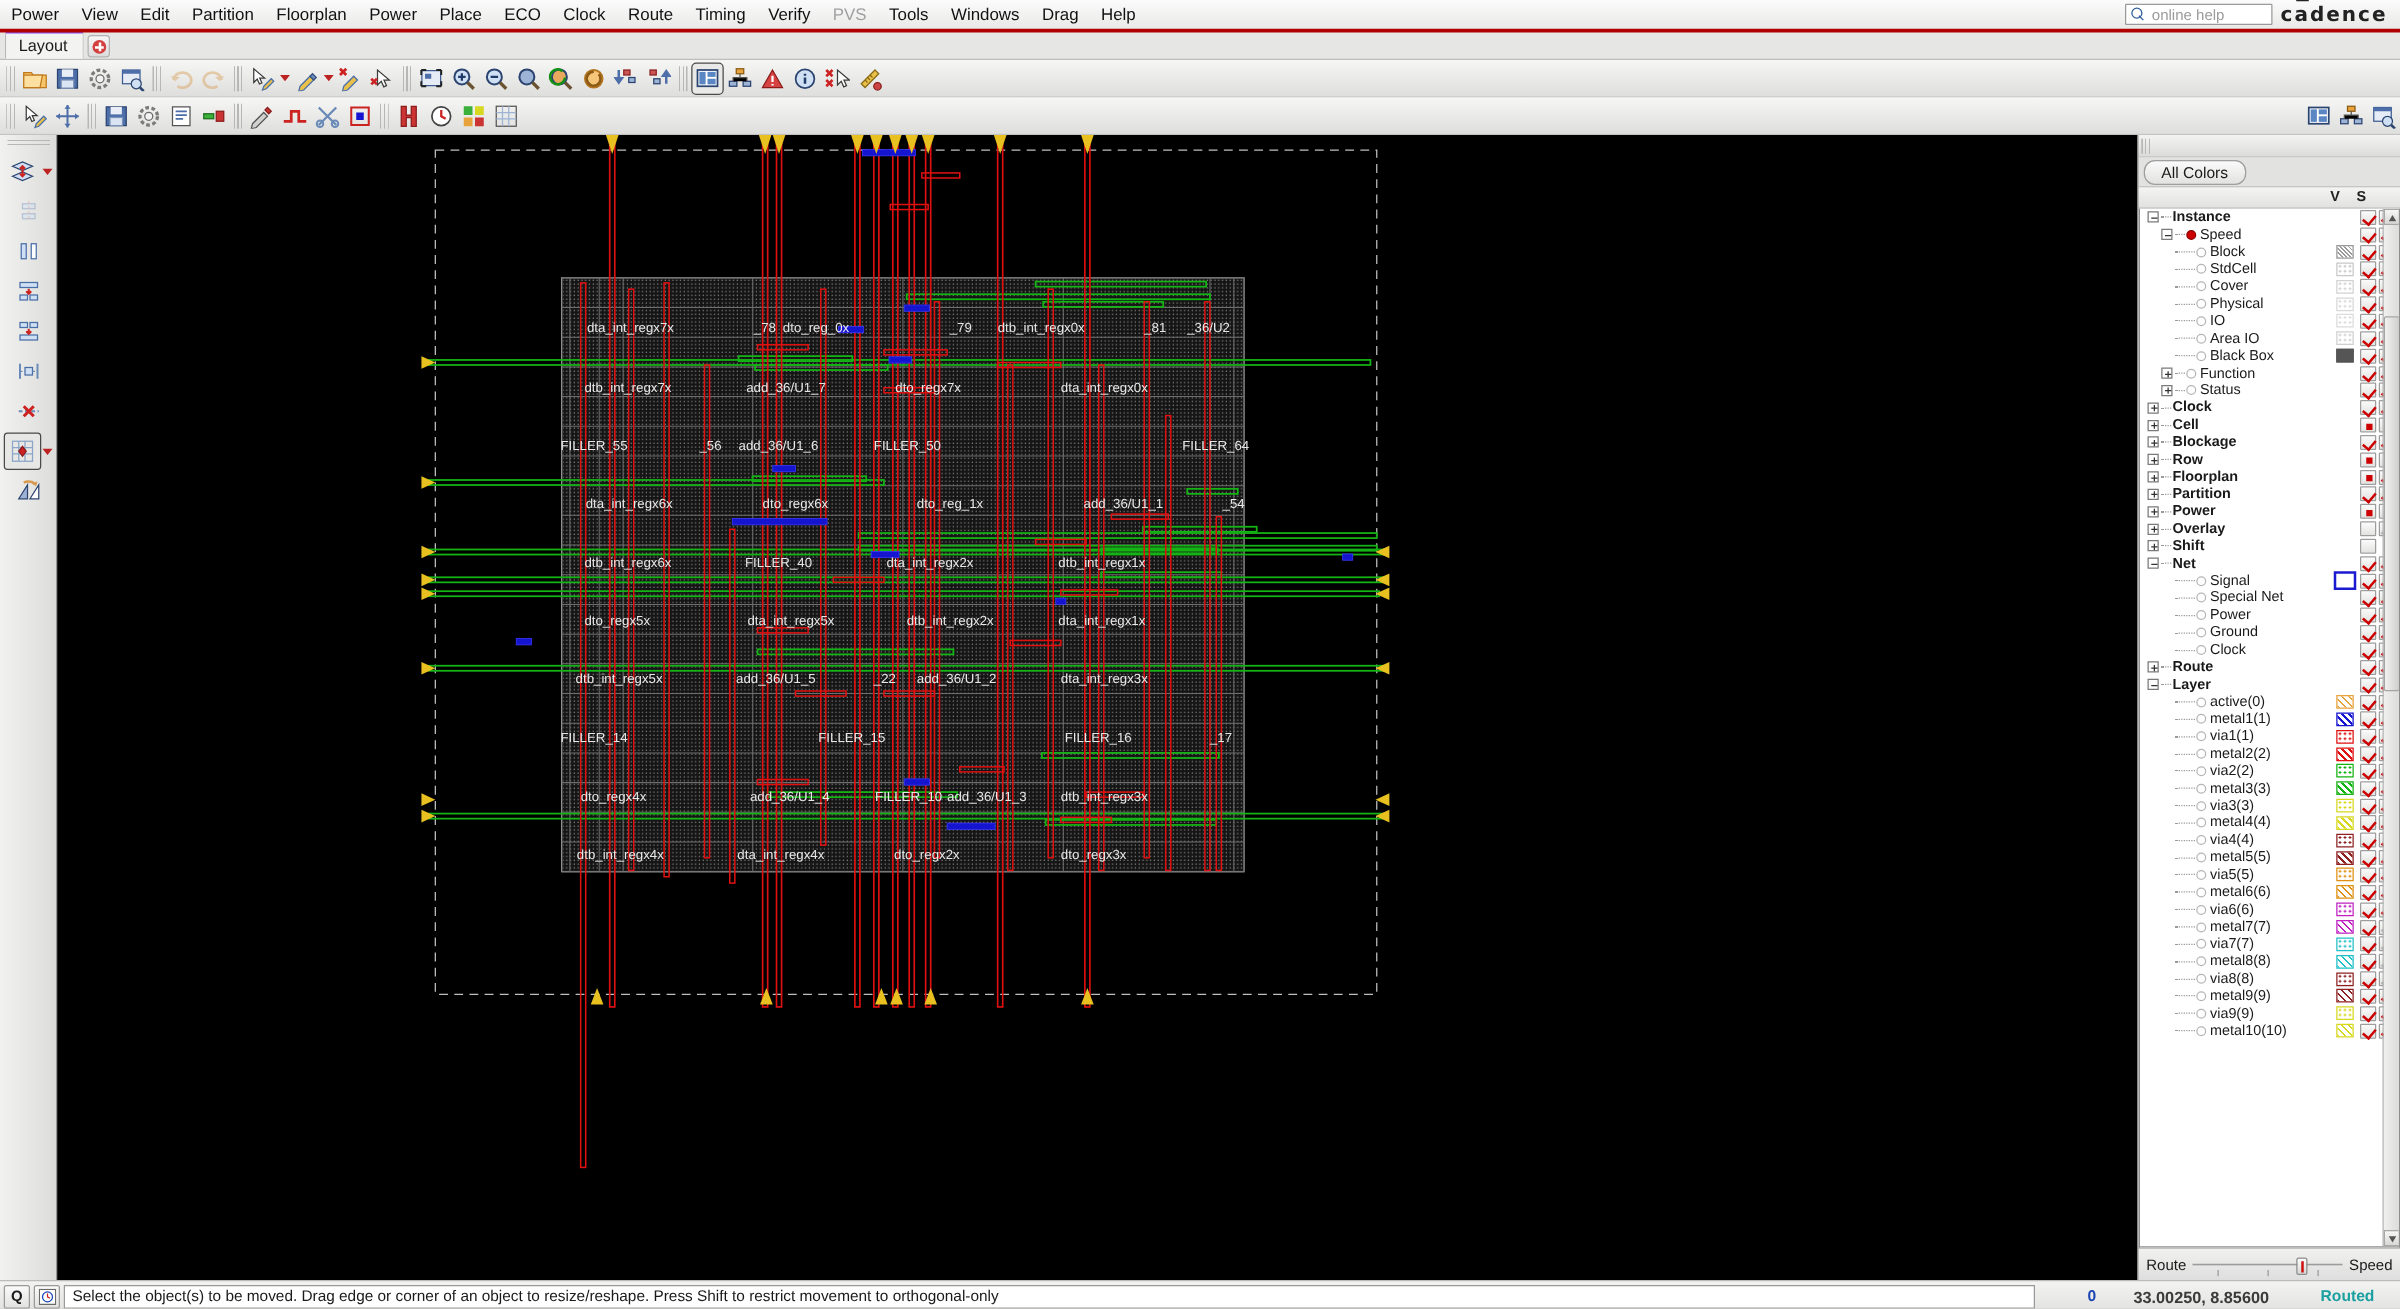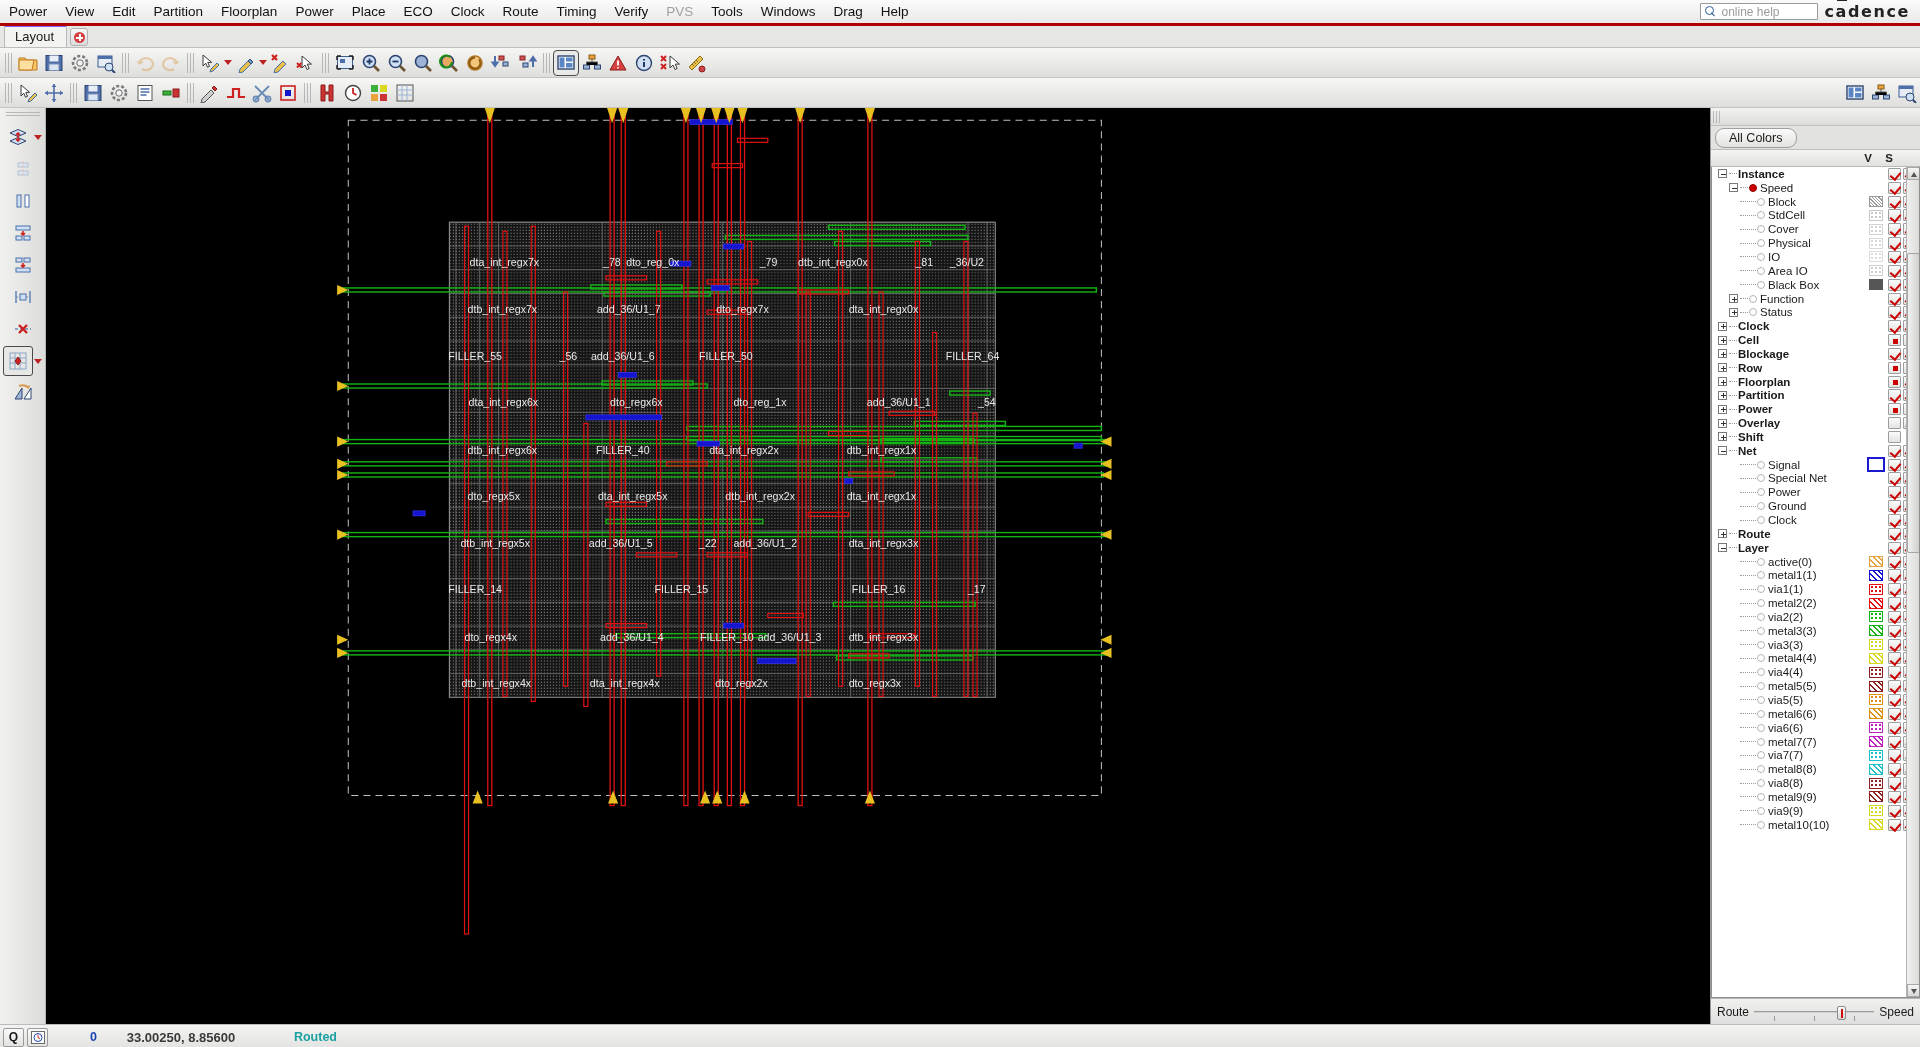--- a/index.html
+++ b/index.html
@@ -192,21 +192,21 @@
   }
   .sb-btn{ width:21px;height:19px; background:linear-gradient(#fafafa,#e2e2e0);
     border:1px solid #9a9a9a; border-radius:2px; display:flex;align-items:center;justify-content:center;
     font-size:12px; font-weight:bold; flex:none;}
   #sb-msg{
     flex:1; height:19px; background:#fff; border:1px solid #9a9a9a; display:flex;align-items:center;
     padding-left:6px; font-size:12.3px; color:#1a1a1a; overflow:hidden; white-space:nowrap;
   }
   #sb-num{ width:52px; text-align:right; color:#1c45b5; font-weight:bold; font-size:12.5px; padding-right:6px;}
   #sb-coord{ width:150px; text-align:center; font-weight:bold; color:#3a3a3a; font-size:13px;}
-  #sb-status{ width:78px; text-align:right; color:#1aa0a0; font-weight:bold; font-size:12.5px;}
+  #sb-status{ width:78px; text-align:center; color:#1aa0a0; font-weight:bold; font-size:12.5px;}
 </style>
 </head>
 <body>
 
 <div id="menubar">
   <div id="menu-items" style="display:flex;align-items:center;">
       <div class="menu-item">Power</div>
       <div class="menu-item">View</div>
       <div class="menu-item">Edit</div>
       <div class="menu-item">Partition</div>
@@ -1382,17 +1382,18 @@
 <div id="statusarea">
   <div id="statusbar">
     <div class="sb-btn">Q</div>
     <div class="sb-btn">
       <svg width="14" height="13" viewBox="0 0 14 13">
         <rect x="0.5" y="0.5" width="13" height="12" fill="#fff" stroke="#6a6a6a"></rect>
         <circle cx="7" cy="6.5" r="4" fill="none" stroke="#1c45b5" stroke-width="1"></circle>
         <path d="M7 3.7 L7 6.5 L9 7.6" stroke="#cc2222" stroke-width="1" fill="none"></path>
       </svg>
     </div>
+    <div id="sb-msg">Select the object(s) to be moved. Drag edge or corner of an object to resize/reshape. Press Shift to restrict movement to orthogonal-only</div>
     <div id="sb-num">0</div>
     <div id="sb-coord">33.00250, 8.85600</div>
     <div id="sb-status">Routed</div>
   </div>
 </div>
 
 </body></html>

